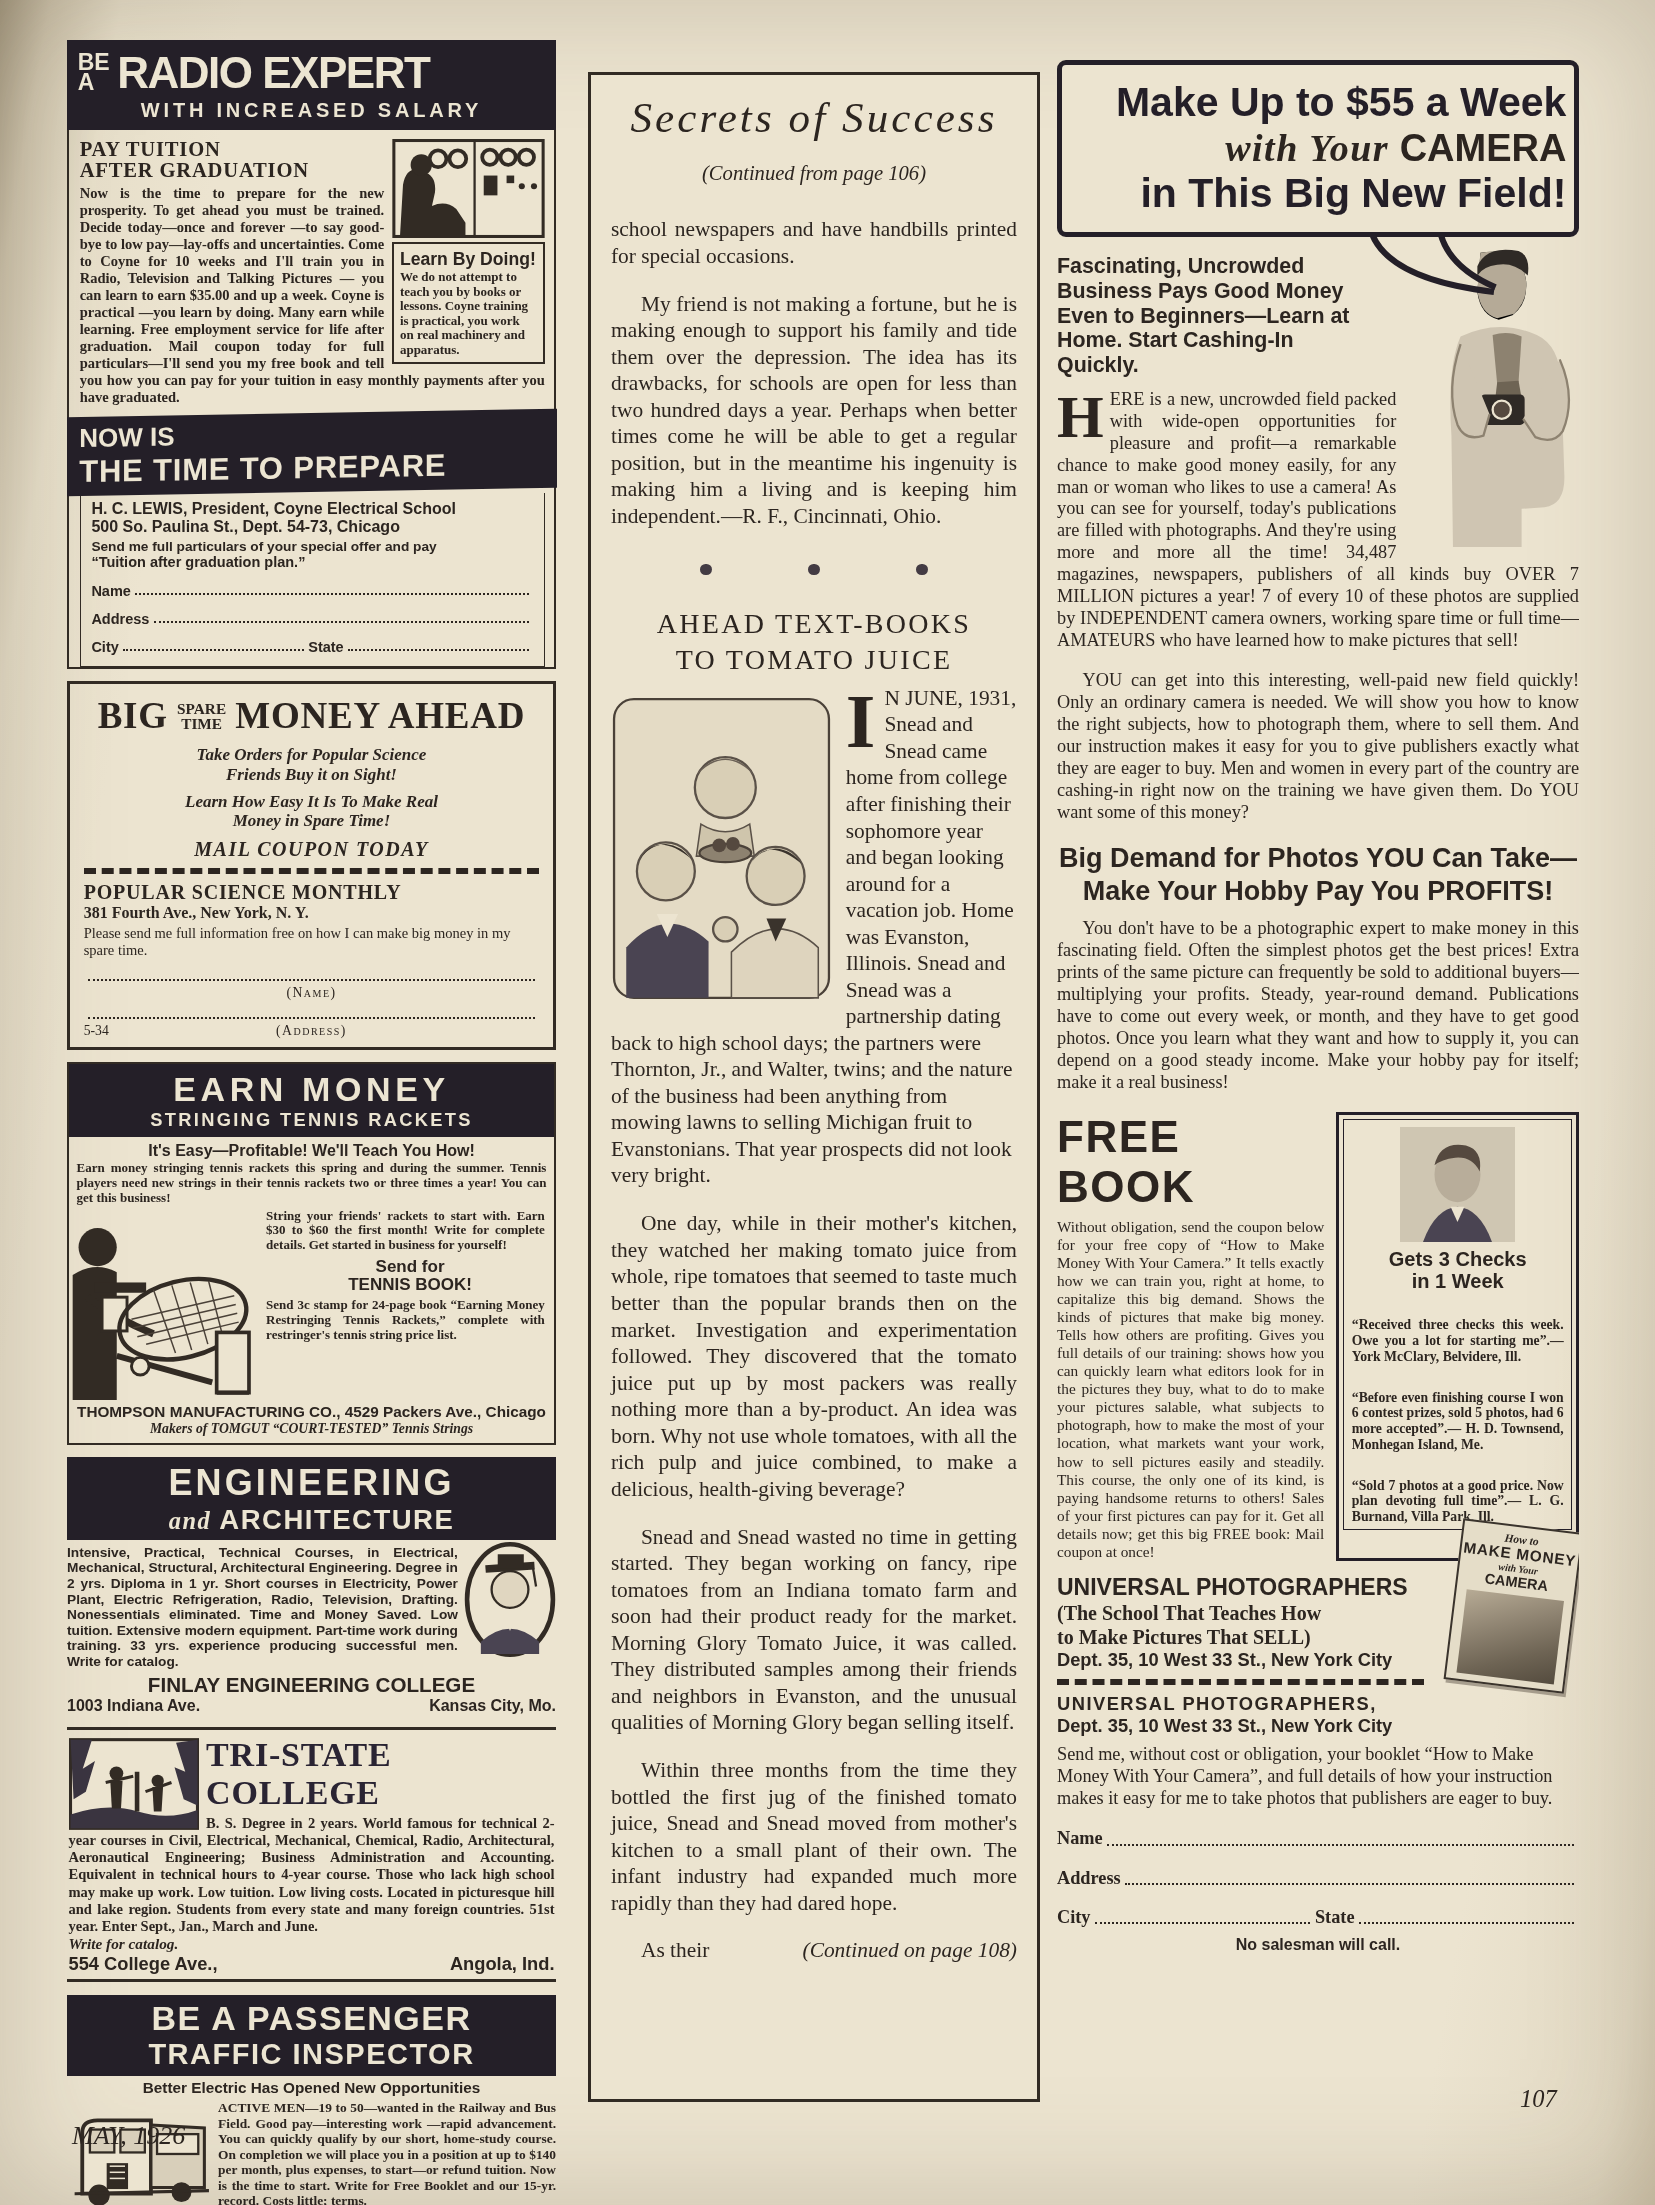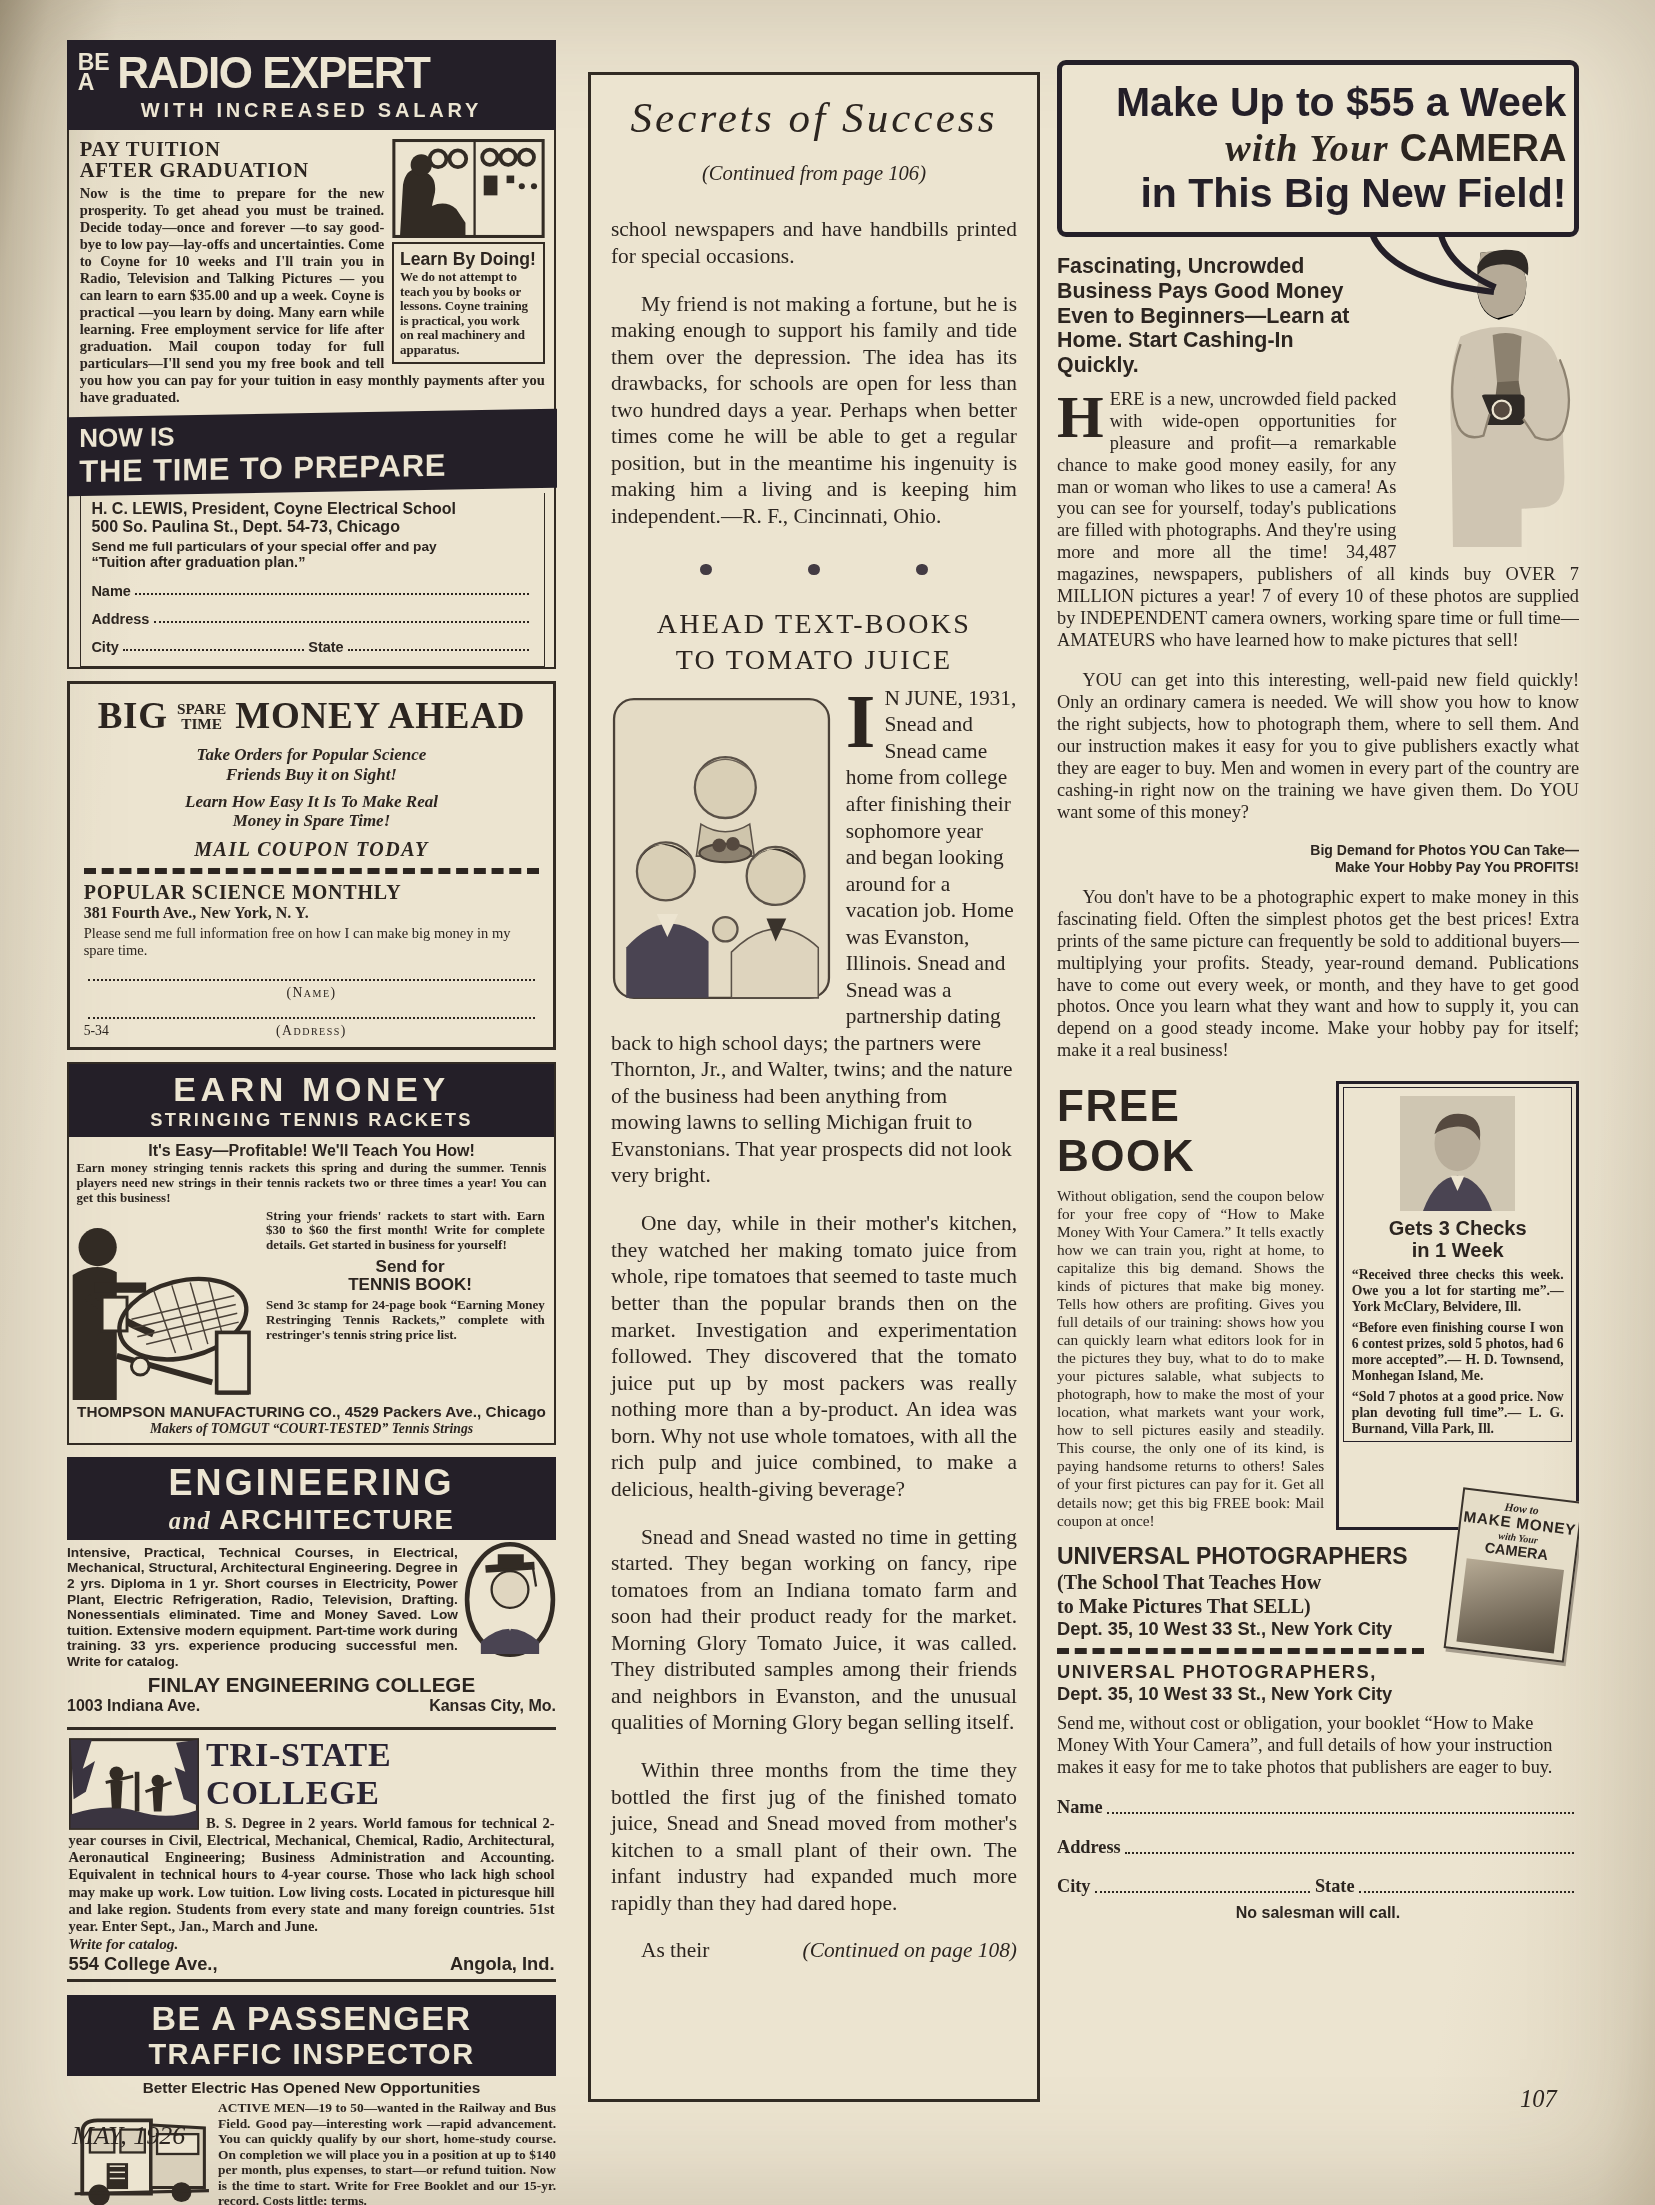--- a/index.html
+++ b/index.html
@@ -129,29 +129,29 @@
     font-family:"Liberation Sans",sans-serif;font-weight:bold;background:#ece4d0;position:relative;z-index:2;
   }
   .bub1,.bub3{font-size:41px;letter-spacing:0px;color:#241f28;}
   .bub2{font-size:38px;}
   .bub2 .script{font-style:italic;font-family:"Liberation Serif",serif;font-weight:bold;letter-spacing:1.5px;}
   .bubble-tail{position:relative;height:64px;margin-top:-3.1px;z-index:1;}
   .cam-man{float:right;width:172px;margin:-53px 0 6.1px 10.7px;position:relative;z-index:0;}
   .cam-sub{font-family:"Liberation Sans",sans-serif;font-weight:bold;font-size:21.4px;line-height:1.16;margin-top:-44px;width:321px;}
   .cam-p{font-size:18.3px;line-height:1.2;margin-top:10.7px;text-align:justify;}
   .cam-drop{float:left;font-size:60px;line-height:.8;font-weight:bold;margin:4.6px 6.1px 0 0;}
-  .cam-demand{font-family:"Liberation Sans",sans-serif;font-weight:bold;font-size:14px;text-align:right;line-height:1.2;margin-top:17px;}
+  .cam-demand{font-family:"Liberation Sans",sans-serif;font-weight:bold;font-size:27px;text-align:center;line-height:1.2;margin-top:17px;}
   .freerow{display:flex;gap:12.2px;margin-top:13.7px;}
   .freeleft{flex:1;}
   .freebook{font-size:44px;font-weight:bold;letter-spacing:1.5px;font-family:"Liberation Sans",sans-serif;}
   .freetext{font-size:15.3px;line-height:1.18;text-align:justify;margin-top:6.1px;}
   .testi{width:229px;border:3.8px solid #241f28;padding:3.8px;}
   .testi-in{border:1.5px solid #241f28;padding:7.6px 7.6px 4.6px;text-align:center;}
   .testi-title{font-family:"Liberation Sans",sans-serif;font-weight:bold;font-size:20px;line-height:1.1;margin-top:6.1px;}
-  .testi q, .testi-q{display:block;text-align:justify;font-size:13.7px;font-weight:bold;line-height:1.15;margin-top:6px;}
+  .testi q, .testi-q{display:block;text-align:justify;font-size:13.7px;font-weight:bold;line-height:1.15;margin-top:25px;}
   .cam-comp{font-family:"Liberation Sans",sans-serif;font-weight:bold;font-size:23px;margin-top:13.7px;}
   .cam-school{font-size:20px;font-weight:bold;line-height:1.2;}
   .cam-dept{font-family:"Liberation Sans",sans-serif;font-weight:bold;font-size:18.3px;}
   .coupon-block{position:relative;margin-top:6.1px;}
   .coupon-left{width:367px;}
   .c-comp{font-family:"Liberation Sans",sans-serif;font-weight:bold;font-size:18.3px;letter-spacing:1.5px;margin-top:7.6px;}
   .c-dept{font-family:"Liberation Sans",sans-serif;font-weight:bold;font-size:18.3px;}
   .c-text{font-size:18.3px;line-height:1.2;margin-top:7.6px;width:100%;}
   .nosales{font-family:"Liberation Sans",sans-serif;font-weight:bold;font-size:16px;text-align:center;margin-top:7.6px;}
   .booklet{

